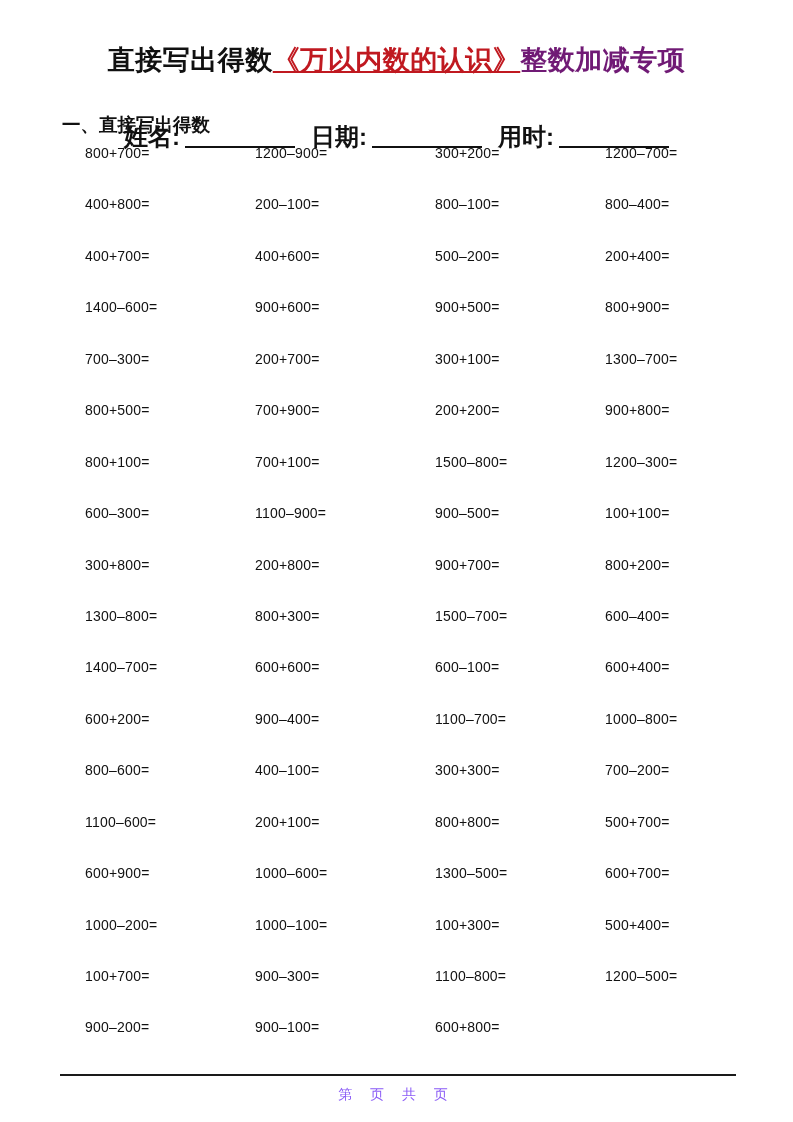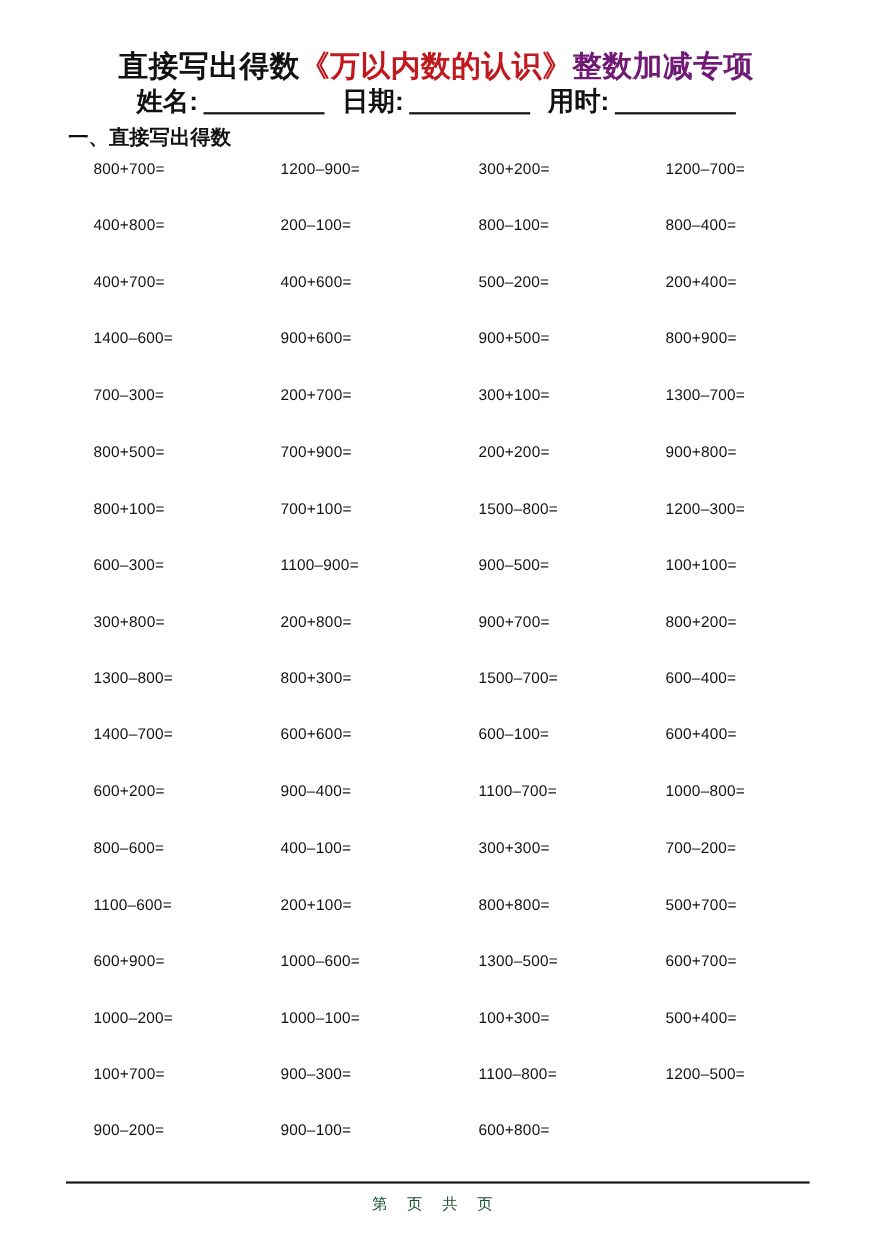--- a/index.html
+++ b/index.html
@@ -31,21 +31,21 @@
     left: 0;
     width: 100%;
     display: flex;
     justify-content: center;
     align-items: flex-end;
     font-size: 24px;
     font-weight: bold;
     white-space: nowrap;
   }
   .field-group { display: flex; align-items: flex-end; margin-right: 16px; }
-  .field-group:last-child { margin-right: 0; }
+  .field-group:last-child { margin-right: 0; margin-top: 44px; }
   .field-label { line-height: 22px; }
   .blank-line {
     display: inline-block;
     width: 110px;
     height: 19px;
     border-bottom: 2px solid #111111;
     margin-left: 5px;
   }
   .section-heading {
     position: absolute;
@@ -78,30 +78,30 @@
     border-top: 2px solid #1a1a1a;
   }
   .footer-text {
     position: absolute;
     top: 1086px;
     left: 0;
     width: 100%;
     text-align: center;
     font-size: 14px;
     letter-spacing: 7px;
-    color: #14532d;
+    color: #8b5cf6;
   }
 </style>
 </head>
 <body>
 
 <div class="page">
 
   <h1 class="title">
-    <span>直接写出得数</span><span class="t-red" style="color: rgb(192, 25, 32);">《万以内数的认识》</span><span class="t-blue" style="color: #701a75;">整数加减专项</span>
+    <span>直接写出得数</span><span class="t-red" style="color: rgb(192, 25, 32); text-decoration: underline;">《万以内数的认识》</span><span class="t-blue" style="color: #701a75;">整数加减专项</span>
   </h1>
 
   <div class="fields">
     <span class="field-group">
       <span class="field-label">姓名:</span>
       <span class="blank-line"></span>
     </span>
     <span class="field-group">
       <span class="field-label">日期:</span>
       <span class="blank-line"></span>

